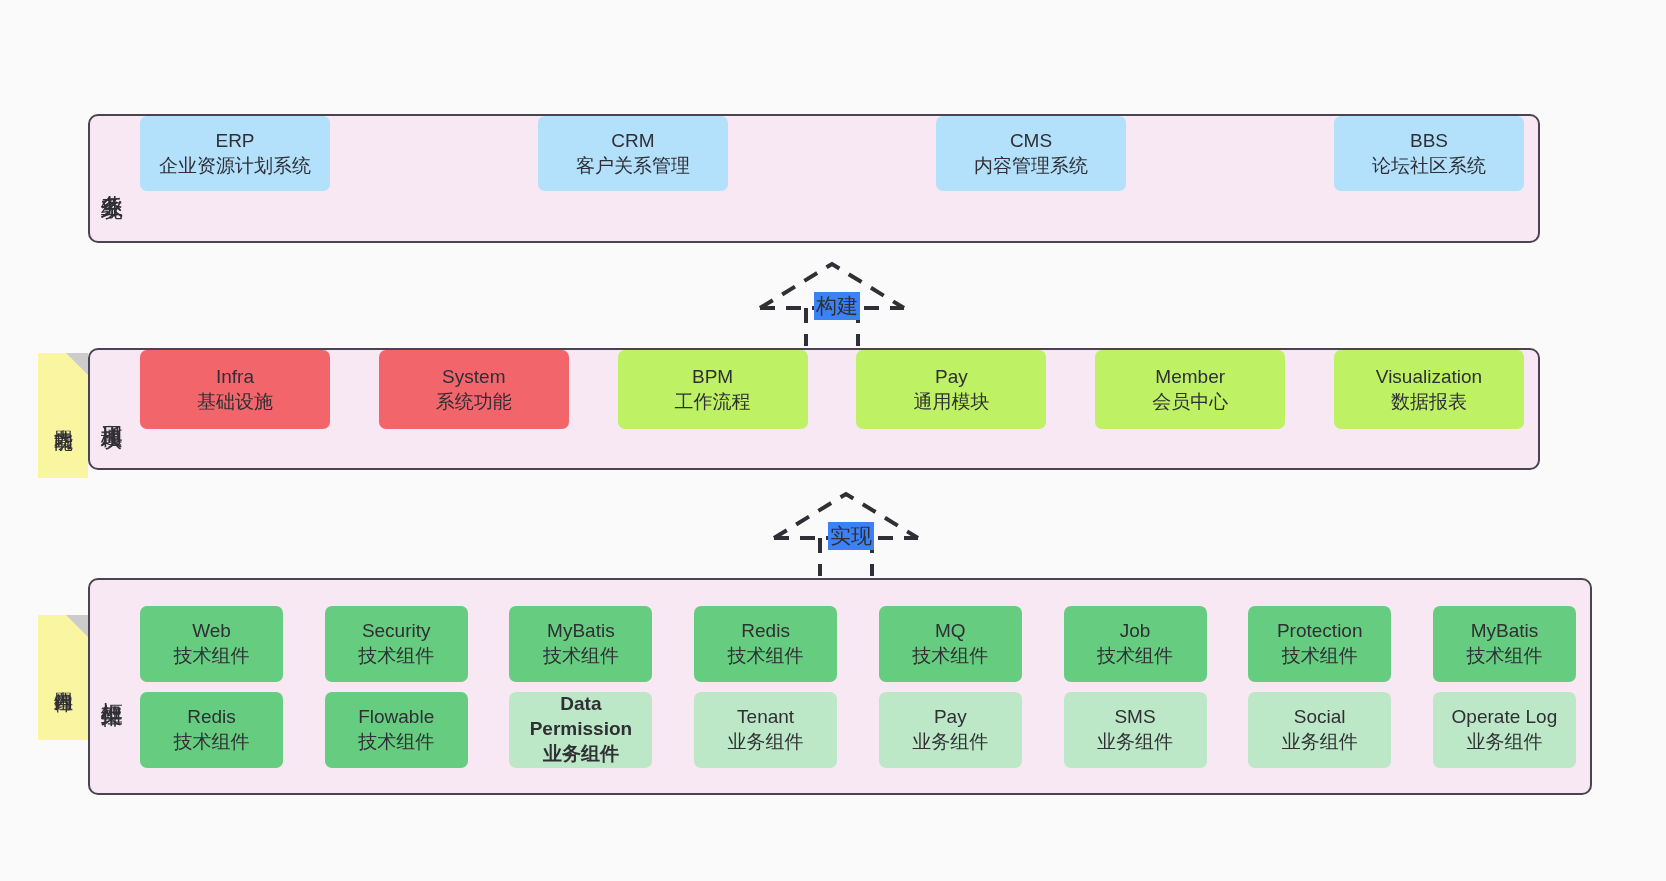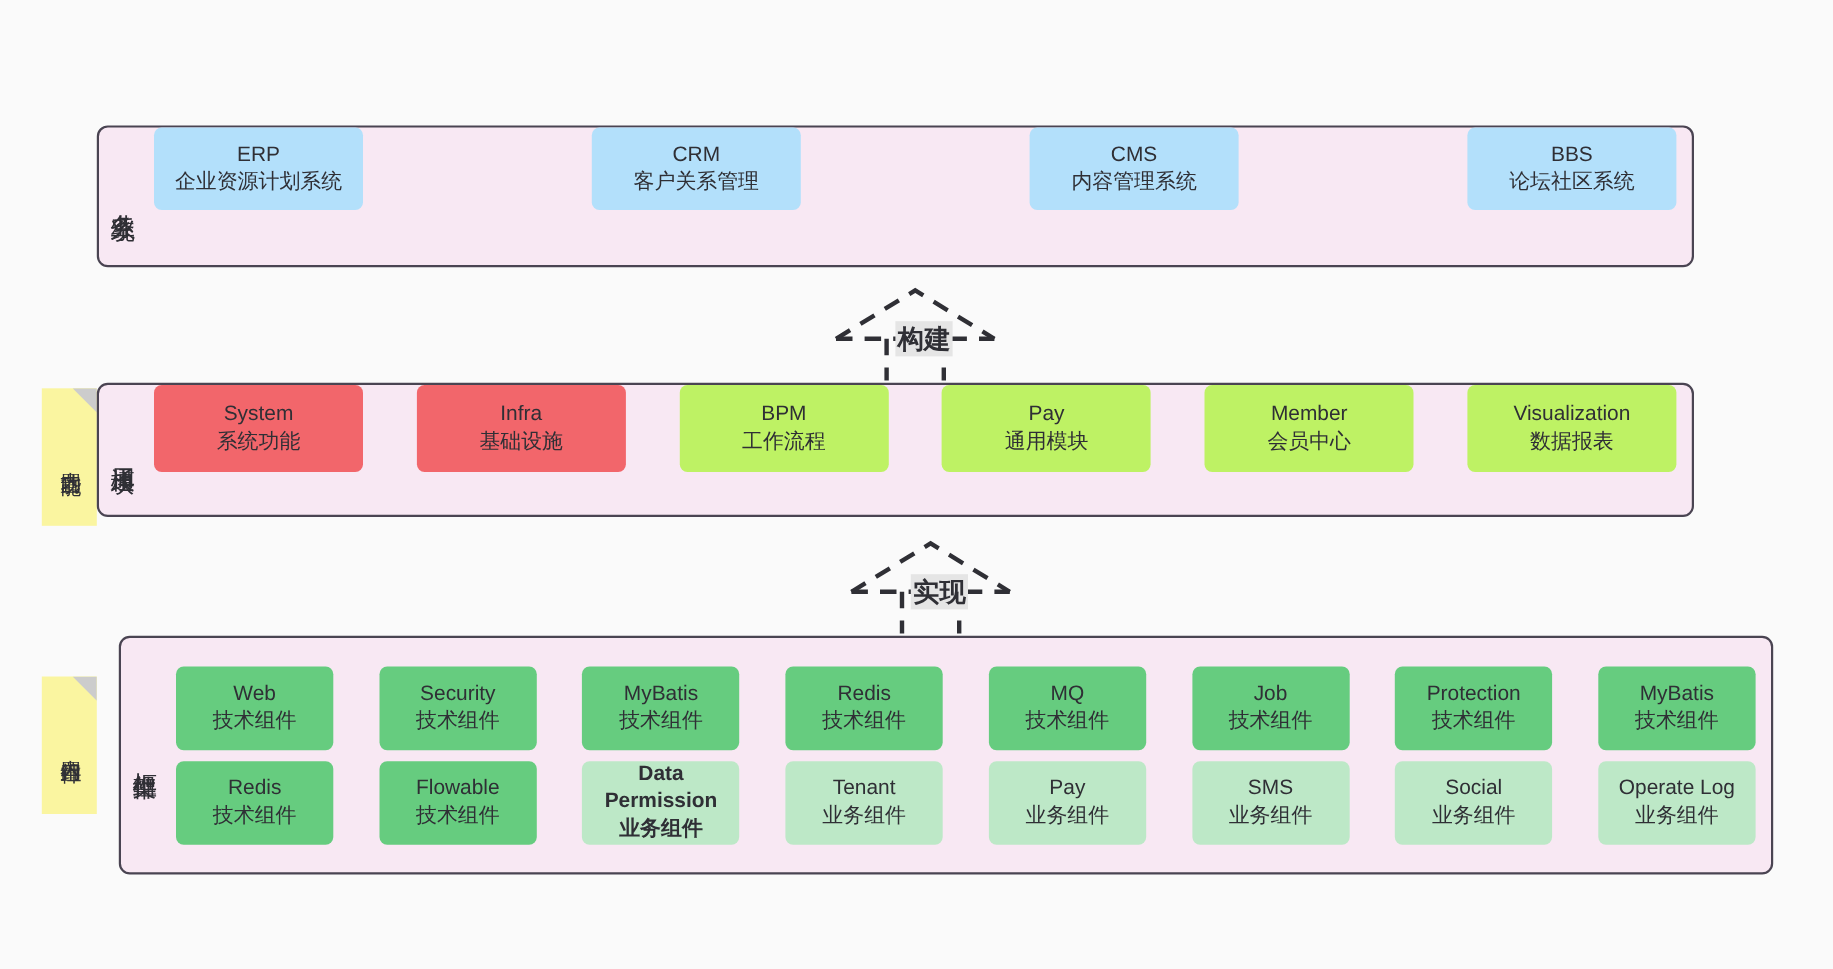--- a/index.html
+++ b/index.html
@@ -79,21 +79,21 @@
   #layer-business { left: 88px; top: 114px; width: 1452px; height: 129px; }
   #layer-business .layer-body { padding: 0 14px 0 6px; }
   #layer-business .card { width: 190px; height: 75px; }
 
   
   #layer-modules { left: 88px; top: 348px; width: 1452px; height: 122px; }
   #layer-modules .layer-body { padding: 0 14px 0 6px; }
   #layer-modules .card { width: 190px; height: 79px; }
 
   
-  #layer-framework { left: 88px; top: 578px; width: 1504px; height: 217px; margin-left: 20px; }
+  #layer-framework { left: 88px; top: 578px; width: 1504px; height: 217px; }
   #layer-framework .layer-body {
     flex-direction: column;
     justify-content: center;
     padding: 0 14px 0 6px;
     gap: 10px;
   }
   .comp-row {
     display: flex;
     justify-content: space-between;
     align-items: stretch;
@@ -128,27 +128,26 @@
     border-left: 22px solid transparent;
   }
   #note-builtin-func { left: 38px; top: 353px; height: 125px; }
   #note-builtin-comp { left: 38px; top: 615px; height: 125px; }
 
   
   .arrow { position: absolute; }
   .arrow svg { display: block; overflow: visible; }
   .arrow-label {
     position: absolute;
-    font-size: 24px;
+    font-size: 21px;
     color: #2f2f35;
-    background: #e5e5e5;
+    background: #3b82f6;
     padding: 0 2px;
     white-space: nowrap;
     user-select: none;
-    font-weight: bold;
   }
   #arrow-build { left: 752px; top: 258px; width: 160px; height: 88px; }
   #arrow-build .arrow-label { left: 62px; top: 34px; }
   #arrow-impl  { left: 766px; top: 488px; width: 160px; height: 88px; }
   #arrow-impl .arrow-label { left: 62px; top: 34px; }
 </style>
 </head>
 <body>
 
 <div class="layer" id="layer-business">
@@ -183,26 +182,26 @@
   <span class="arrow-label">构建</span>
 </div>
 
 <div class="note" id="note-builtin-func">
   <span>内置功能</span>
 </div>
 <div class="layer" id="layer-modules">
   <div class="layer-title">通用模块</div>
   <div class="layer-body">
     <div class="card c-red">
+      <span class="ln">Infra</span>
+      <span class="ln">基础设施</span>
+    </div>
+    <div class="card c-red">
       <span class="ln">System</span>
       <span class="ln">系统功能</span>
-    </div>
-    <div class="card c-red">
-      <span class="ln">Infra</span>
-      <span class="ln">基础设施</span>
     </div>
     <div class="card c-pink">
       <span class="ln">BPM</span>
       <span class="ln">工作流程</span>
     </div>
     <div class="card c-pink">
       <span class="ln">Pay</span>
       <span class="ln">通用模块</span>
     </div>
     <div class="card c-pink">

